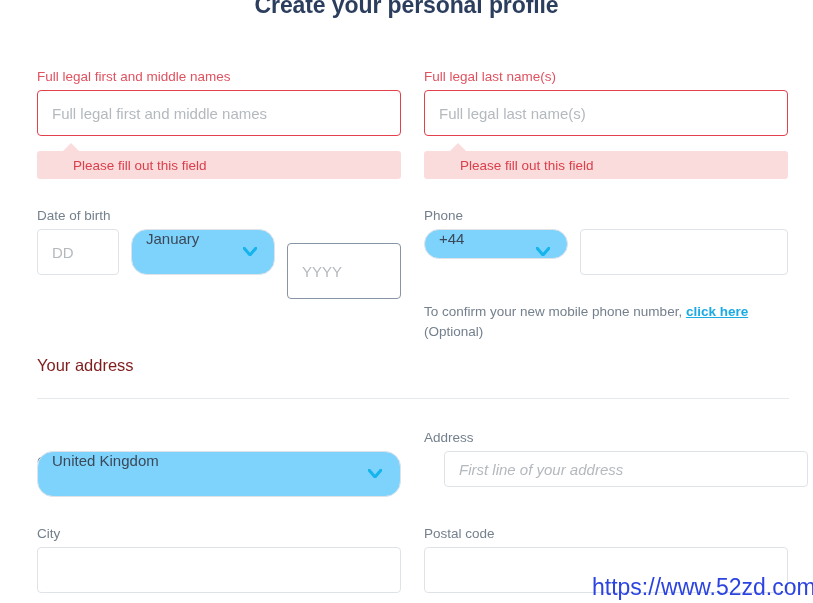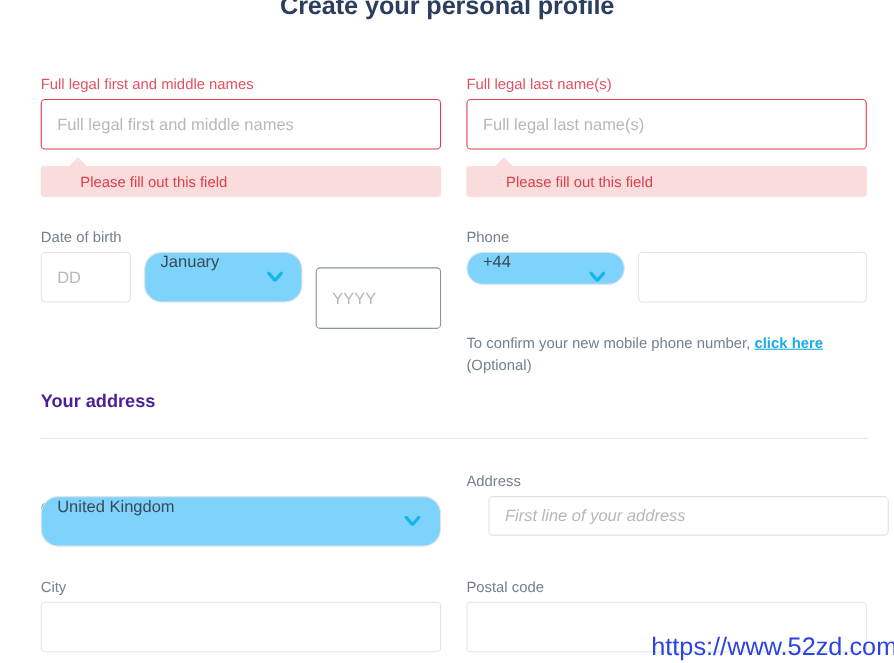--- a/index.html
+++ b/index.html
@@ -118,22 +118,22 @@
     width: 0; height: 0;
     border-left: 9px solid transparent;
     border-right: 9px solid transparent;
     border-bottom: 9px solid #fbdcdc;
   }
 
   
   .section-heading {
     position: absolute;
     font-size: 16.5px;
-    font-weight: bold;
-    color: #4c1d95;
+    font-weight: normal;
+    color: #7f1d1d;
     white-space: nowrap;
   }
   .divider {
     position: absolute;
     height: 1px;
     background: #e6e9ec;
   }
 
   
   .note {

